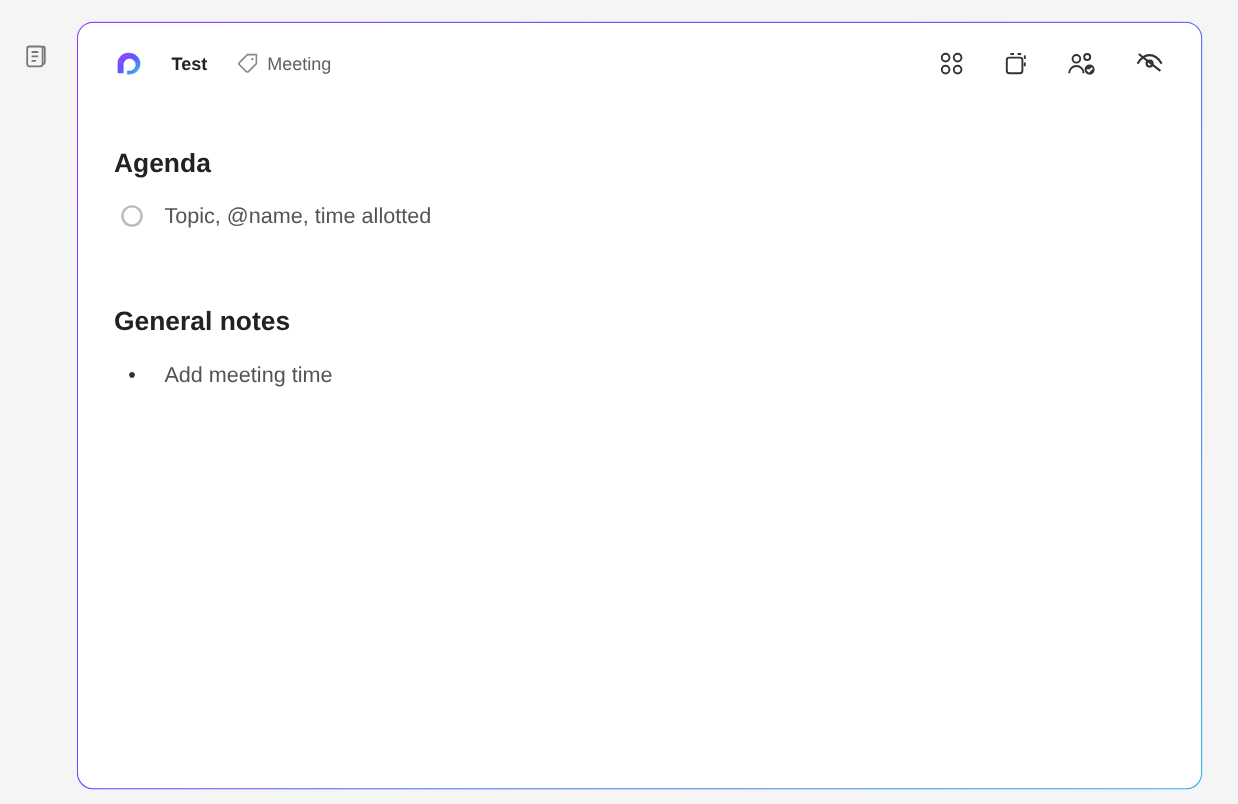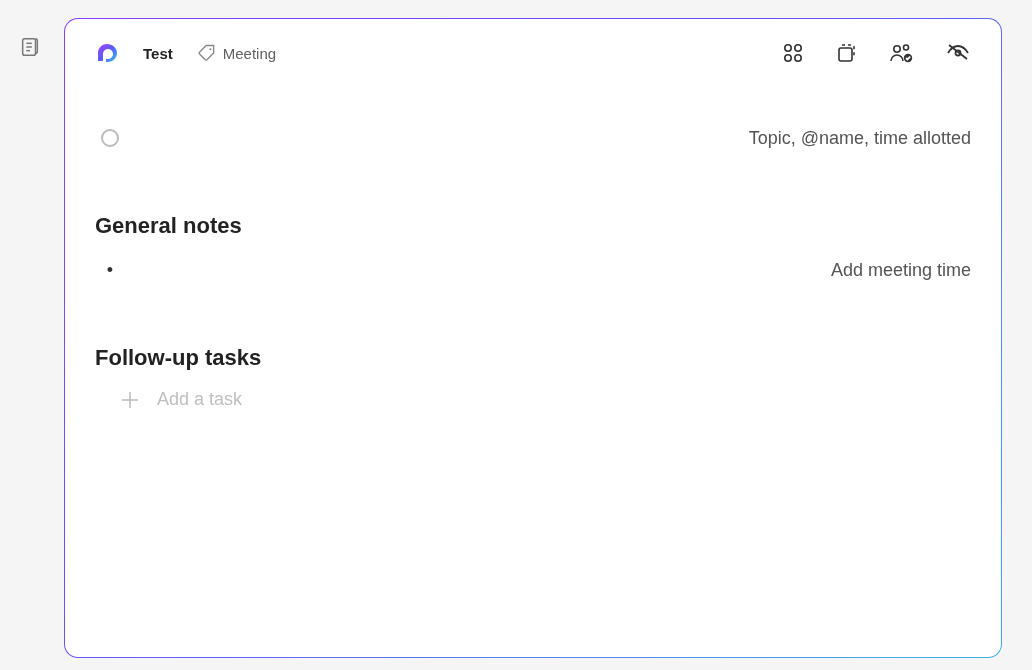--- a/index.html
+++ b/index.html
@@ -78,21 +78,20 @@
       font-weight: 700;
       color: #222;
       margin-bottom: 16px;
     }
     .row-item {
       display: flex;
       align-items: center;
       gap: 18px;
       padding-left: 6px;
       min-height: 30px;
-      justify-content: space-between;
     }
     .radio-circle {
       width: 18px; height: 18px;
       border: 2px solid #bbb;
       border-radius: 50%;
       flex-shrink: 0;
     }
     .placeholder-text {
       font-size: 18px;
       color: #545454;
@@ -195,41 +194,30 @@
           <circle cx="13" cy="12" r="2.5"></circle>
           <line x1="4" y1="4" x2="22" y2="18"></line>
         </svg>
       </span>
     </div>
   </div>
 
   <div class="content">
 
     <div class="section">
+      <h2>Agenda</h2>
       <div class="row-item">
         <span class="radio-circle"></span>
         <span class="placeholder-text">Topic, @name, time allotted</span>
       </div>
     </div>
 
     <div class="section">
       <h2>General notes</h2>
       <div class="row-item">
         <span class="bullet-dot">•</span>
         <span class="placeholder-text">Add meeting time</span>
       </div>
     </div>
 
-    <div class="section" style="margin-bottom:0;">
-      <h2>Follow-up tasks</h2>
-      <div class="add-task-row" style="margin-top:18px;">
-        <span class="plus-icon">
-          <svg width="20" height="20" viewBox="0 0 20 20" stroke="#bfbfbf" stroke-width="1.6">
-            <line x1="10" y1="2" x2="10" y2="18"></line>
-            <line x1="2" y1="10" x2="18" y2="10"></line>
-          </svg>
-        </span>
-        <span class="muted-text">Add a task</span>
-      </div>
-    </div>
 
   </div>
 </div>
 
 </body></html>

